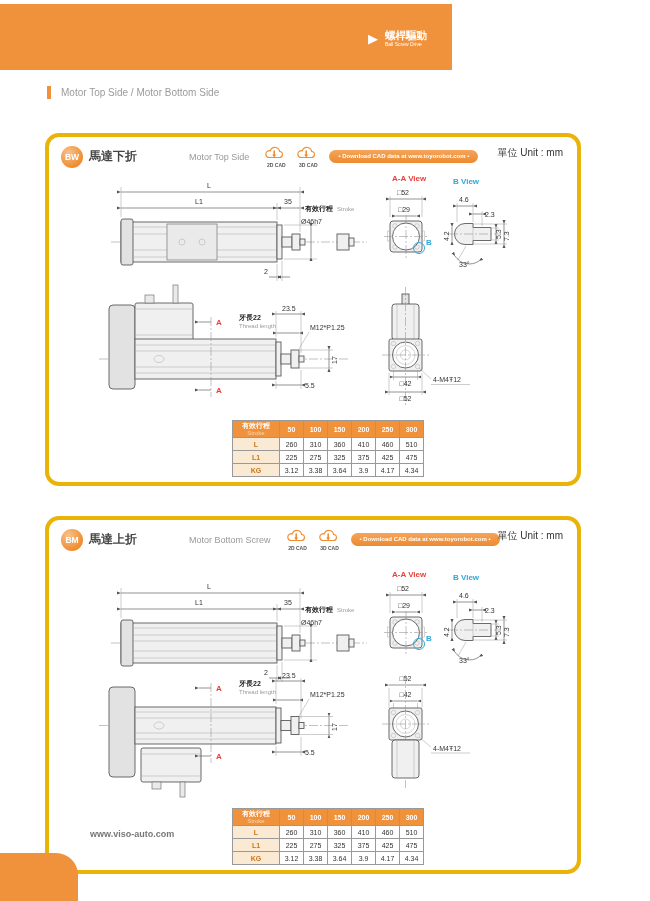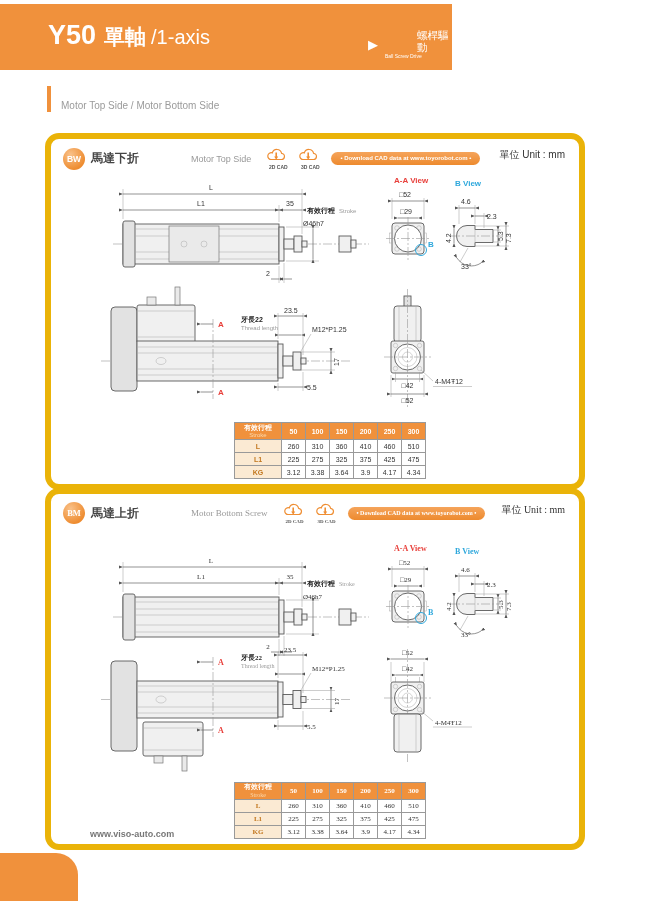--- a/index.html
+++ b/index.html
@@ -6,30 +6,30 @@
   body{width:650px;height:901px;position:relative;background:#fff;overflow:hidden;
        font-family:"Liberation Sans","DejaVu Sans",sans-serif;}
   
   .hdr{position:absolute;left:0;top:4px;width:452px;height:66px;background:#F0913C;}
   .hdr-title{position:absolute;left:48px;top:16px;display:flex;align-items:baseline;color:#fff;}
   .hdr-model{font-size:27px;font-weight:bold;}
   .hdr-zh{font-size:21px;font-weight:bold;margin-left:8px;}
   .hdr-en{font-size:20px;font-weight:400;margin-left:5px;}
   .drive{position:absolute;left:368px;top:25px;display:flex;align-items:center;gap:7px;color:#fff;}
   .drive-tri{font-size:13px;line-height:1;}
-  .drive-zh{font-size:10.5px;font-weight:normal;line-height:1.15;margin-left:32px;}
+  .drive-zh{font-size:10.5px;font-weight:bold;line-height:1.15;}
   .drive-en{font-size:5px;line-height:1.3;}
   
   .sec{position:absolute;left:47px;top:86px;border-left:4px solid #F0913C;padding:1px 0 1px 10px;}
   .sec-zh{font-size:15px;font-weight:bold;color:#4a4a4a;line-height:1.15;}
-  .sec-en{font-size:10px;color:#9b9b9b;margin-top:13px;}
+  .sec-en{font-size:10px;color:#9b9b9b;margin-top:0;}
   
-  .panel{position:absolute;left:45px;width:528px;background:#fff;border:6px solid #eab308;border-radius:14px;}
+  .panel{position:absolute;left:45px;width:528px;background:#fff;border:4px solid #eab308;border-radius:14px;}
   .panel.bw{top:133px;height:345px;}
-  .panel.bm{top:488px;height:350px;font-family:Liberation Serif, serif;}
+  .panel.bm{top:516px;height:350px;}
   .p-head{position:absolute;left:12px;top:8px;display:flex;align-items:center;}
   .p-badge{width:22px;height:22px;border-radius:50%;background:radial-gradient(circle at 35% 30%,#F9C189,#EE8C30 72%);
            color:#fff;font-size:8.5px;font-weight:bold;display:flex;align-items:center;justify-content:center;}
   .p-zh{font-size:12px;font-weight:bold;color:#444;margin-left:6px;}
   .p-en{font-size:9px;color:#999;margin-left:4px;padding-left:48px;}
   .clouds{display:flex;gap:6px;margin-left:14px;}
   .cloud{display:flex;flex-direction:column;align-items:center;}
   .cloud-label{font-size:5px;font-weight:bold;color:#555;margin-top:1px;}
   .pill{margin-left:8px;height:13px;line-height:13px;padding:0 9px;border-radius:7px;
         background:linear-gradient(#F5A45B,#ED8A2E);color:#fff;font-size:6px;font-weight:bold;white-space:nowrap;}
@@ -61,25 +61,20 @@
   .stbl .he{font-size:6px;color:#FBD9AE;font-weight:normal;line-height:1.1;}
   .stbl td.c0l{background:#FBEAD3;color:#C2771F;font-weight:bold;}
   
   .foot-block{position:absolute;left:0;top:853px;width:78px;height:48px;background:#F0913C;border-top-right-radius:22px;}
   .foot-url{position:absolute;left:90px;top:829px;font-size:9px;font-weight:bold;color:#777;}
 </style>
 </head>
 <body>
 
 <div class="hdr">
-  <div class="hdr-title">
-    <span class="hdr-model">Y50</span>
-    <span class="hdr-zh">單軸</span>
-    <span class="hdr-en">/1-axis</span>
-  </div>
   <div class="drive">
     <span class="drive-tri">▶</span>
     <span>
       <div class="drive-zh">螺桿驅動</div>
       <div class="drive-en">Ball Screw Drive</div>
     </span>
   </div>
 </div>
 
 <div class="sec">

